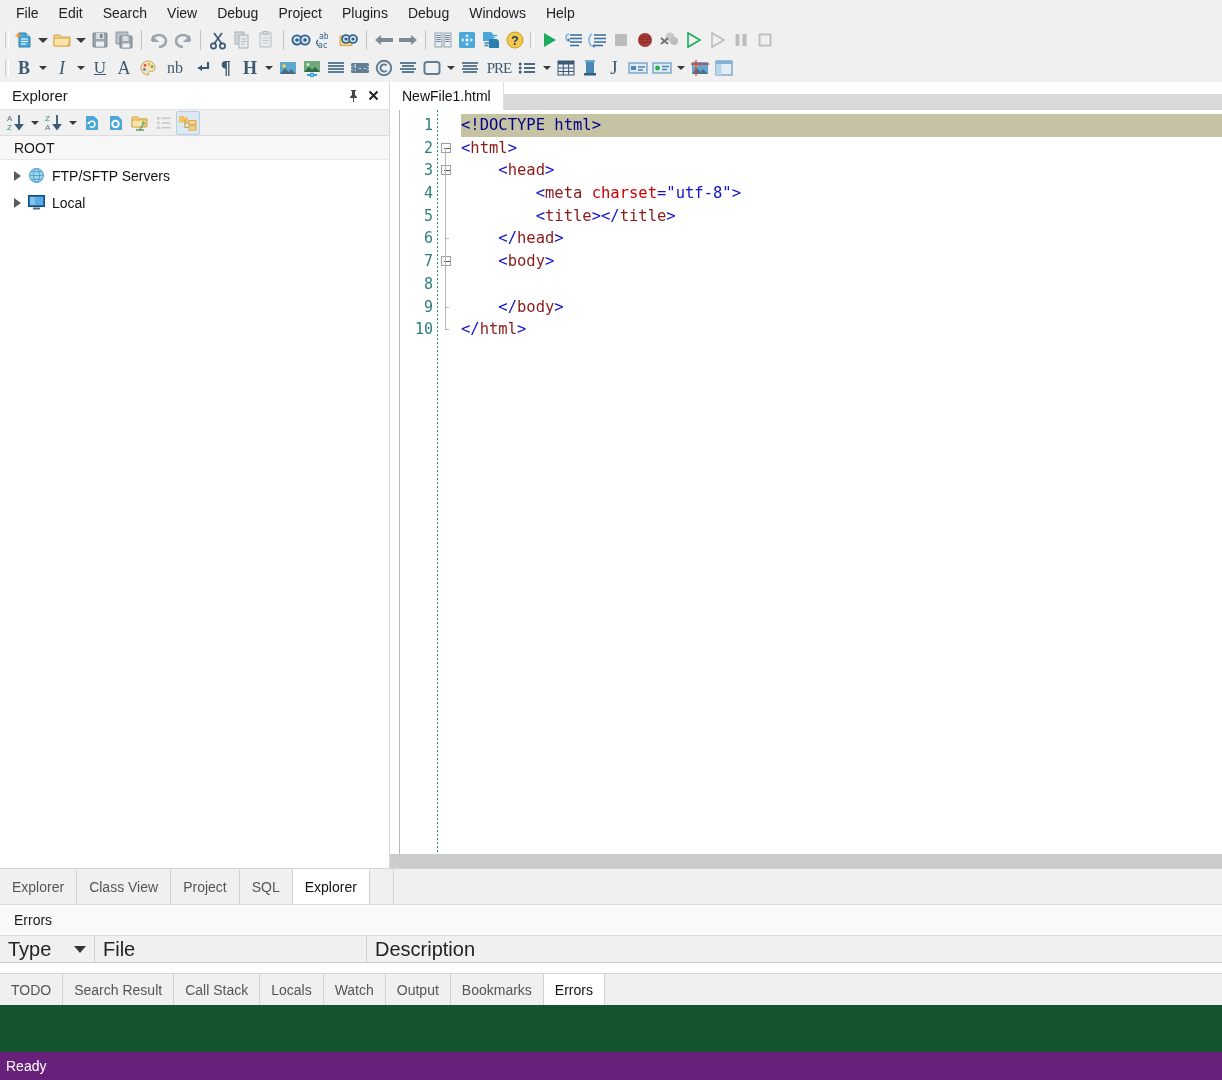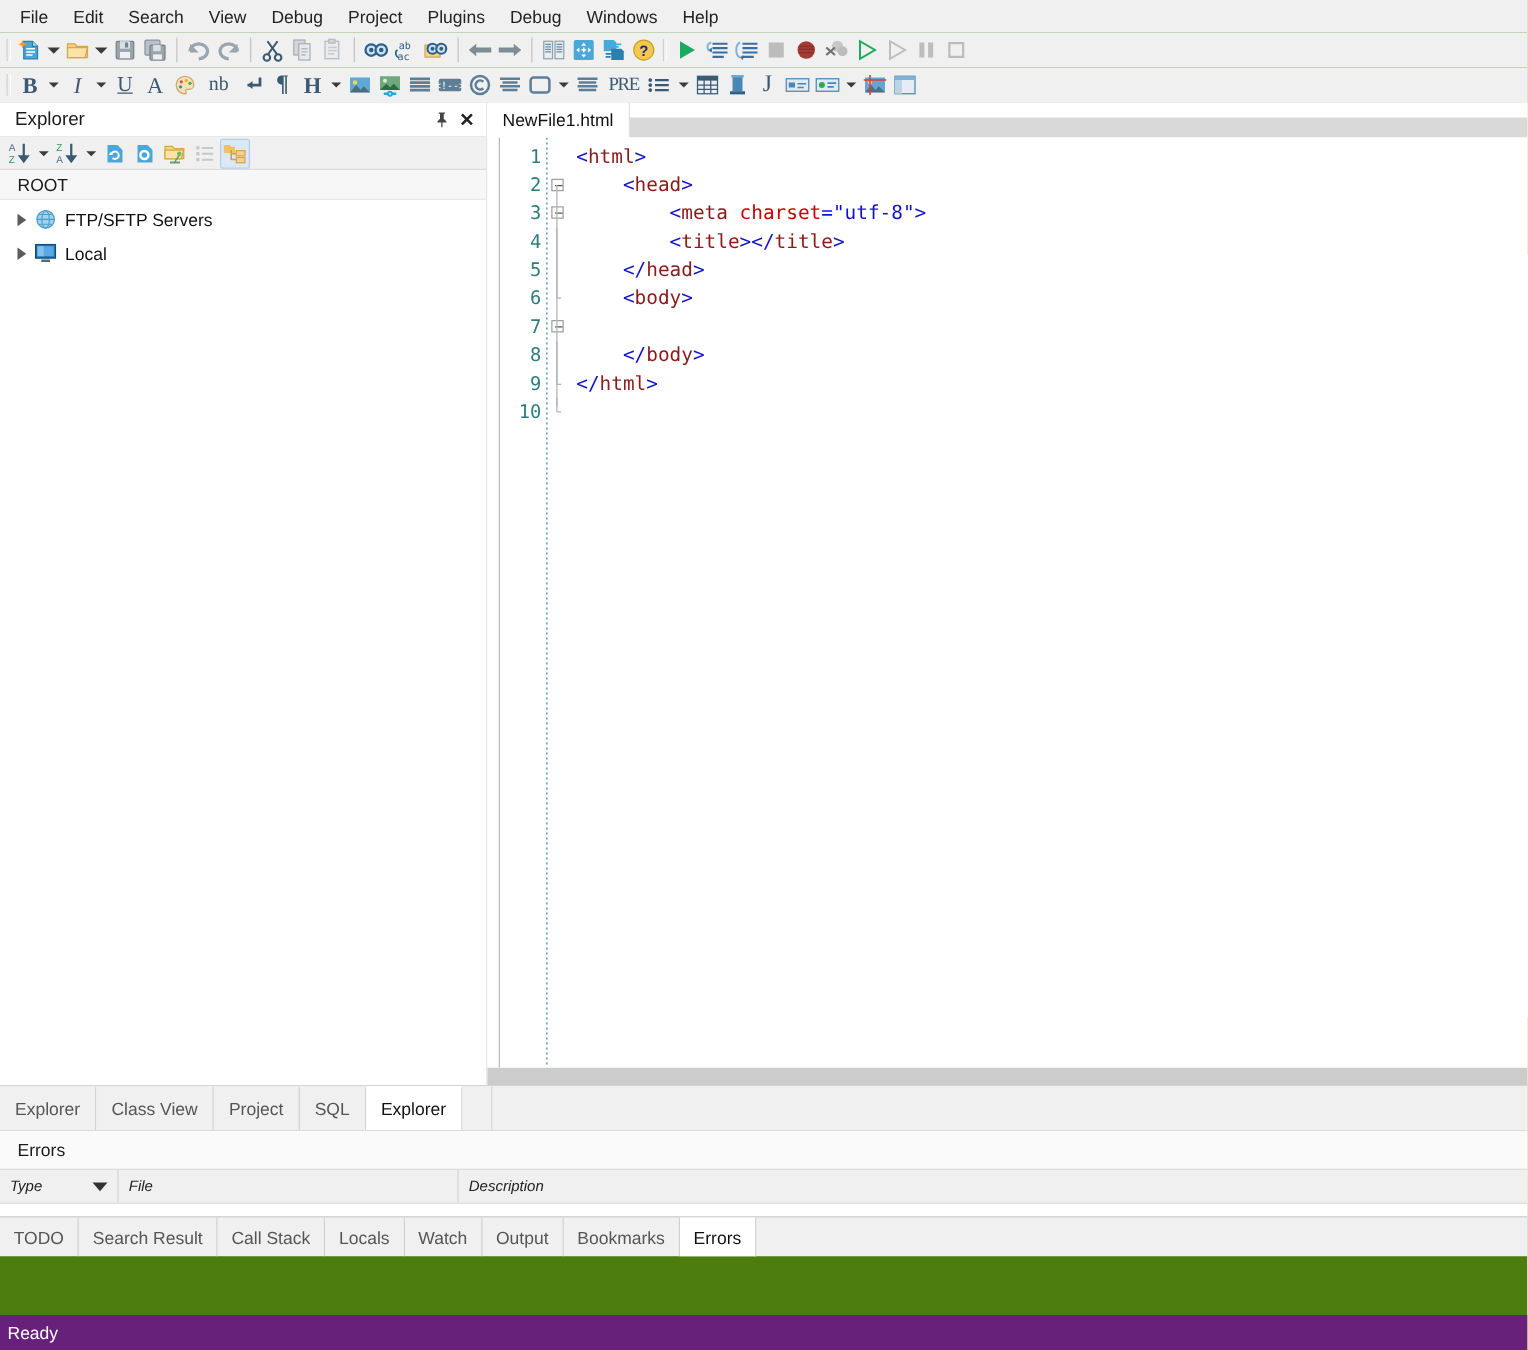--- a/index.html
+++ b/index.html
@@ -6,21 +6,21 @@
   html, body {
     margin: 0; padding: 0;
     width: 1222px; height: 1080px;
     overflow: hidden;
     background: #ffffff;
     font-family: "Liberation Sans", sans-serif;
     font-size: 13px;
     color: #1a1a1a;
     -webkit-font-smoothing: antialiased;
   }
-  #app { width: 1222px; height: 1080px; display: flex; flex-direction: column; background:#4d7c0f;justify-content:center; }
+  #app { width: 1222px; height: 1080px; display: flex; flex-direction: column; background:#14532d;justify-content:center; }
 
   
   .menubar {
     height: 26px; background: #f0f0f0;
     display: flex; align-items: center;
     padding-left: 6px; flex: none;
   }
   .menu-item {
     padding: 3px 10px; font-size: 14px; color: #222; cursor: default; white-space: nowrap;
   }
@@ -135,21 +135,21 @@
     display:flex; align-items:center; justify-content:center; width:116px; font-size:15px;
     color:#555; background:#f0f0f0; border-right:1px solid #d2d2d2;
   }
   .vtab.sel { background:#d5d5d5; color:#111; }
   .tabrow-rest { flex:1; background:#f0f0f0; }
 
   
   .errors-panel { flex:none; background:#ffffff; display:flex; flex-direction:column; border-top:1px solid #dcdcdc; }
   .errors-title { height:30px; display:flex; align-items:center; padding-left:14px; font-size:14px; color:#1a1a1a; background:#fafafa; }
   .errors-head { height:28px; display:flex; align-items:stretch; background:#f0f0f0; border-top:1px solid #dcdcdc; border-bottom:1px solid #cfcfcf; }
-  .ecol { display:flex; align-items:center; padding:0 8px; font-size:12px; color:#222; border-right:1px solid #d0d0d0; background:#f0f0f0;font-style:italic; }
+  .ecol { display:flex; align-items:center; padding:0 8px; font-size:20px; color:#222; border-right:1px solid #d0d0d0; background:#f0f0f0; }
   .ecol.c-type { width:95px; justify-content:space-between; }
   .ecol.c-file { width:272px; }
   .ecol.c-desc { flex:1; border-right:none; }
   .sort-caret { width:0;height:0; border-left:6px solid transparent; border-right:6px solid transparent; border-top:7px solid #333; }
   .errors-body { height:10px; background:#ffffff; }
 
   
   .dock-tabs { height:32px; background:#f0f0f0; display:flex; align-items:stretch; flex:none; border-top:1px solid #d4d4d4; }
   .dtab { display:flex; align-items:center; padding:0 11px; font-size:14px; color:#555; border-right:1px solid #d2d2d2; }
   .dtab.sel { background:#ffffff; color:#111; }
@@ -695,20 +695,21 @@
               <span class="fold-line" style="top: 0px; height: 11px;"></span>
               <span class="fold-tick" style="top: 11px;"></span>
             </div>
             <div class="fold-row">
               <span class="fold-line" style="top: 0px; height: 11px;"></span>
               <span class="fold-tick" style="top: 11px;"></span>
             </div>
             <span class="fold-line" style="top: 37.7px; height: 177.6px;"></span>
           </div>
         <div class="code" id="codearea">
+            <div class="cline hl"><span class="doct">&lt;!DOCTYPE html&gt;</span></div>
             <div class="cline"><span class="ang">&lt;</span><span class="tag">html</span><span class="ang">&gt;</span></div>
             <div class="cline"><span>    </span><span class="ang">&lt;</span><span class="tag">head</span><span class="ang">&gt;</span></div>
             <div class="cline"><span>        </span><span class="ang">&lt;</span><span class="tag">meta</span><span> </span><span class="attr">charset</span><span class="ang">=</span><span class="val">"utf-8"</span><span class="ang">&gt;</span></div>
             <div class="cline"><span>        </span><span class="ang">&lt;</span><span class="tag">title</span><span class="ang">&gt;</span><span class="ang">&lt;/</span><span class="tag">title</span><span class="ang">&gt;</span></div>
             <div class="cline"><span>    </span><span class="ang">&lt;/</span><span class="tag">head</span><span class="ang">&gt;</span></div>
             <div class="cline"><span>    </span><span class="ang">&lt;</span><span class="tag">body</span><span class="ang">&gt;</span></div>
             <div class="cline"><span></span></div>
             <div class="cline"><span>    </span><span class="ang">&lt;/</span><span class="tag">body</span><span class="ang">&gt;</span></div>
             <div class="cline"><span class="ang">&lt;/</span><span class="tag">html</span><span class="ang">&gt;</span></div>
           </div>

